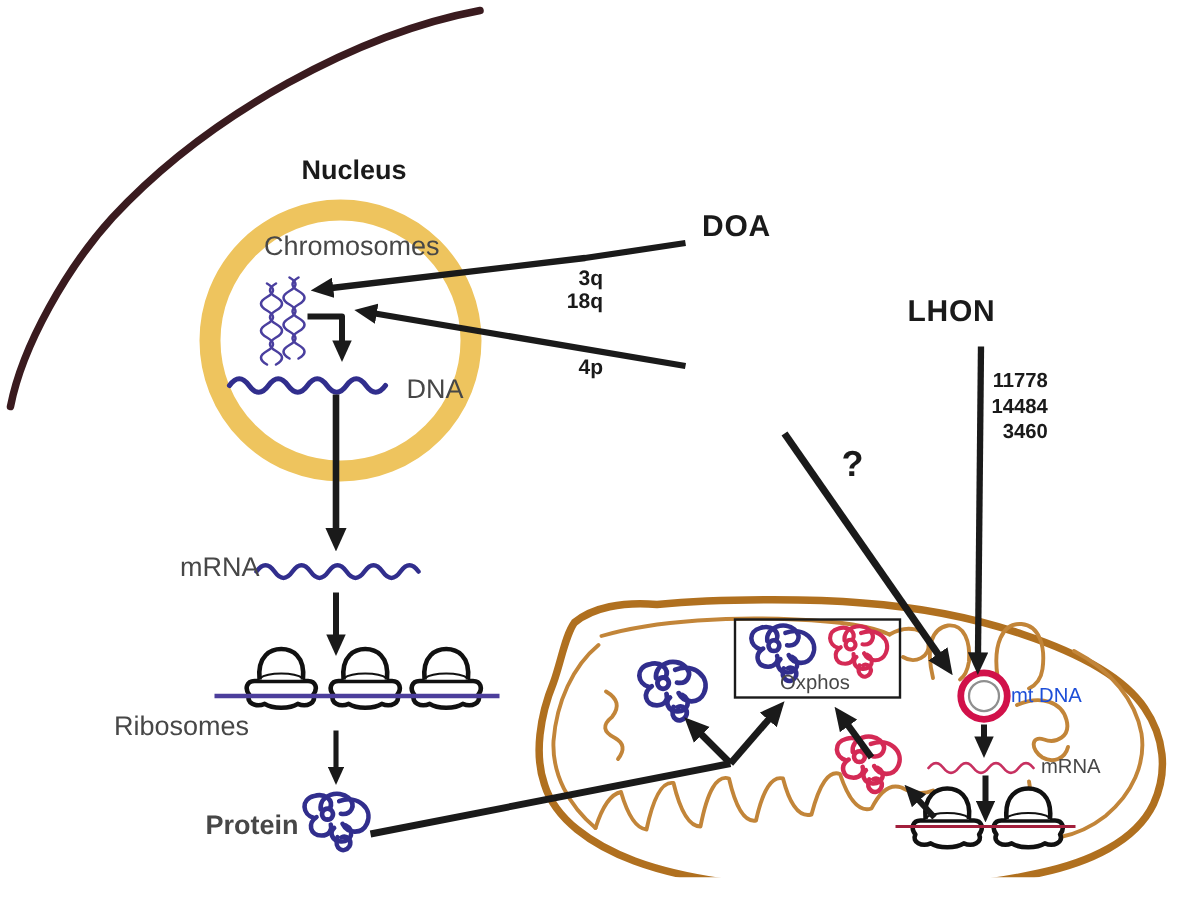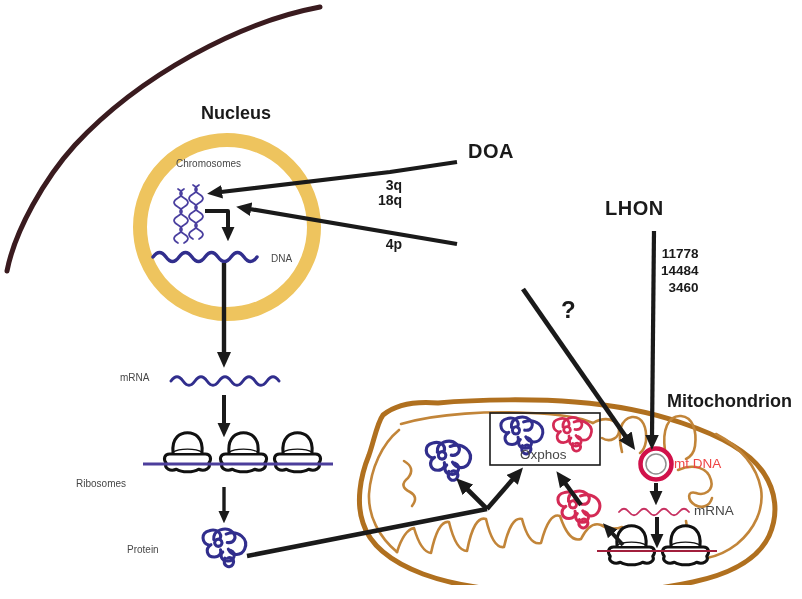--- a/index.html
+++ b/index.html
@@ -2,21 +2,21 @@
 <html style="--c-background: #ffffff; --c-arrow: #1a1a1a; --c-label-gray: #474747; --c-membrane: #3a1b1f; --c-nucleus-gold: #eec45e; --c-dna-blue: #312e8d; --c-chromosome-blue: #4a3f9f; --c-ribosome-line-blue: #4c3e9c; --c-ribosome-black: #111111; --c-mito-outer: #b0701f; --c-mito-inner: #c28539; --c-mtdna-ring: #d1114a; --c-red-protein: #d42a55; --c-mito-mrna: #c73060; --c-mito-ribosome-line: #a21f3c;"><head>
 <meta charset="utf-8">
 <style>
   html,body{margin:0;padding:0;background:#fff;}
   .canvas{
     position:relative;width:802px;height:585px;overflow:hidden;
     background:var(--c-background,#fff);
     font-family:"Liberation Sans","DejaVu Sans",sans-serif;
   }
   .canvas svg{position:absolute;left:0;top:0;}
-  .lbl{position:absolute;white-space:nowrap;color:var(--c-label-gray,#474747);font-size:10px;line-height:16px;}
+  .lbl{position:absolute;white-space:nowrap;color:var(--c-label-gray,#474747);font-size:18px;line-height:16px;}
   .lbl.black{color:var(--c-arrow,#1a1a1a);}
   .lbl.b-lg{font-weight:bold;font-size:20px;line-height:22px;letter-spacing:.5px;}
   .lbl.b-md{font-weight:bold;font-size:18px;line-height:20px;}
   .lbl.b-sm{font-weight:bold;font-size:14px;line-height:15px;}
   .lbl.q{font-weight:bold;font-size:24px;line-height:24px;}
   .lbl.sm{font-size:13.5px;line-height:15px;}
   .stack{position:absolute;text-align:right;}
   .stack span{display:block;}
   .mut-stack{position:absolute;text-align:right;}
   .mut-stack span{display:block;font-weight:bold;font-size:13.5px;line-height:17px;color:var(--c-arrow,#1a1a1a);}
@@ -133,37 +133,36 @@
     <path class="arrow" stroke-width="4" marker-end="url(#ah)" d="M657,517 L657,535"></path>
     <path class="arrow" stroke-width="4.2" marker-end="url(#ah)" d="M654,231 L652,436"></path>
     <path class="arrow" stroke-width="4.8" marker-end="url(#ah)" d="M523,289 L626,437"></path>
   </svg>
 
   <span class="lbl b-md black" style="left:201px;top:103px;">Nucleus</span>
   <span class="lbl" style="left:176px;top:156px;">Chromosomes</span>
   <span class="lbl" style="left:271px;top:251px;">DNA</span>
   <span class="lbl" style="left:120px;top:370px;">mRNA</span>
   <span class="lbl" style="left:76px;top:476px;">Ribosomes</span>
-  <span class="lbl" style="left:127px;top:542px;">Protein</span>
+  <span class="lbl" style="left:137px;top:542px;font-weight:bold;">Protein</span>
 
   <span class="lbl b-lg black" style="left:468px;top:140px;">DOA</span>
   <div class="stack" style="left:352px;top:178px;width:50px;">
     <span class="lbl b-sm black" style="position:static;">3q</span>
     <span class="lbl b-sm black" style="position:static;">18q</span>
   </div>
   <div class="stack" style="left:352px;top:237px;width:50px;">
     <span class="lbl b-sm black" style="position:static;">4p</span>
   </div>
   <span class="lbl q black" style="left:561px;top:298px;">?</span>
 
   <span class="lbl b-lg black" style="left:605px;top:197px;">LHON</span>
   <div class="mut-stack" style="left:661px;top:245px;">
     <span>11778</span>
     <span>14484</span>
     <span>3460</span>
   </div>
 
-  <span class="lbl b-md black" style="left:667px;top:391px;">Mitochondrion</span>
   <span class="lbl sm" style="left:520px;top:447px;">Oxphos</span>
-  <span class="lbl sm" style="left:674px;top:456px;color:#ef4444;">mt DNA</span>
+  <span class="lbl sm" style="left:674px;top:456px;color:#1d4ed8;">mt DNA</span>
   <span class="lbl sm" style="left:694px;top:503px;">mRNA</span>
 
 </div>
 
 </body></html>

